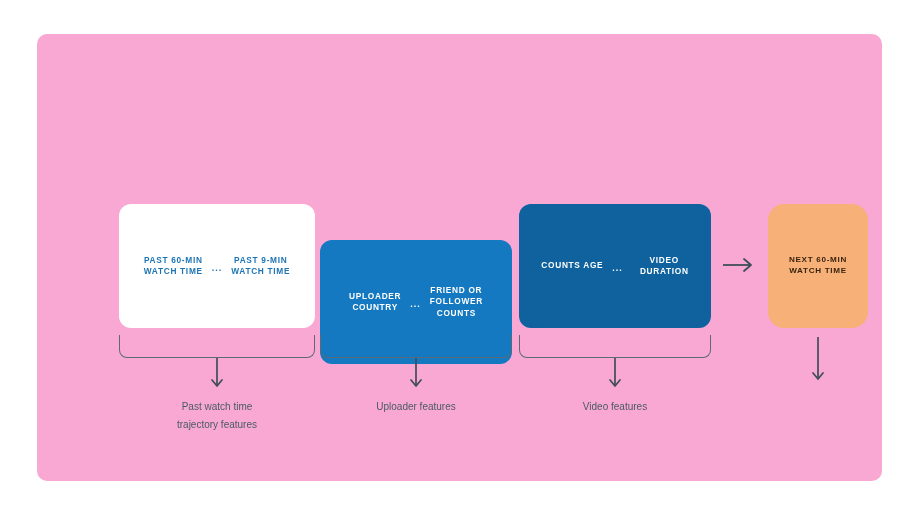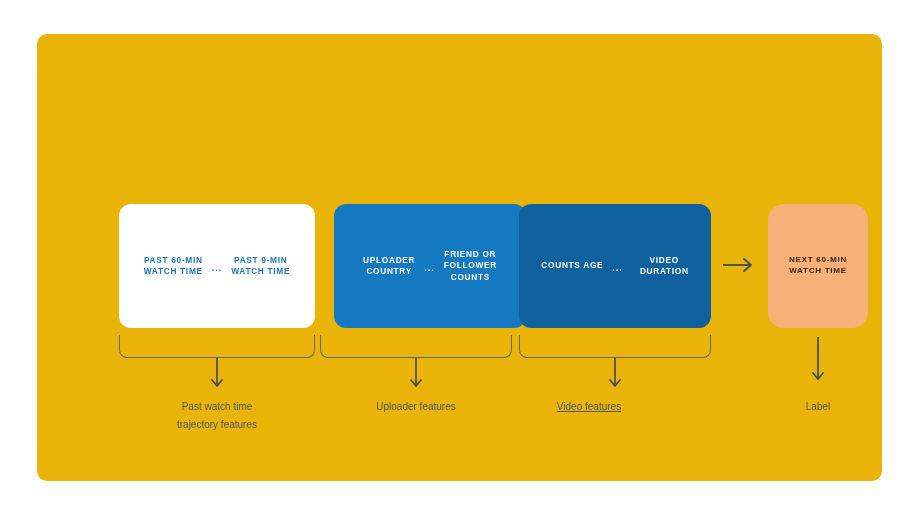--- a/index.html
+++ b/index.html
@@ -19,37 +19,37 @@
     background: #ffffff;
   }
 
   
   #panel {
     position: absolute;
     left: 37px;
     top: 34px;
     width: 845px;
     height: 447px;
-    background: #eab308;
+    background: #f9a8d4;
     border-radius: 10px;
   }
 
   
   .fbox {
     position: absolute;
     top: 170px;
     height: 124px;
     border-radius: 12px;
     display: flex;
     align-items: center;
     justify-content: center;
   }
 
   #box-past        { left: 82px;  width: 196px; background:#ffffff; }
-  #box-uploader    { left: 297px; width: 192px; background:#1479c0; }
+  #box-uploader    { left: 283px; width: 192px; background:#1479c0;margin-top:36px; }
   #box-video       { left: 482px; width: 192px; background:#0f629e; }
 
   #box-label {
     position: absolute;
     left: 731px;
     top: 170px;
     width: 100px;
     height: 124px;
     background: #f7b077;
     border-radius: 16px;
@@ -126,21 +126,21 @@
   
   .caption {
     position: absolute;
     text-align: center;
     font-size: 10px;
     color: #4a5a66;
     line-height: 1.75;
   }
   #cap-1 { left: 82px;  top: 364px; width: 196px; }
   #cap-2 { left: 283px; top: 364px; width: 192px; }
-  #cap-3 { left: 456px; top: 364px; width: 192px; text-decoration: underline; }
+  #cap-3 { left: 482px; top: 364px; width: 192px; }
   #cap-4 { left: 731px; top: 364px; width: 100px; }
 </style>
 </head>
 <body>
 
 <div id="stage">
 
   <div id="panel">
 
     <div class="fbox" id="box-past">
@@ -201,16 +201,15 @@
     </svg>
     <svg class="down-arrow" id="da-4" viewBox="0 0 14 48">
       <line x1="7" y1="0" x2="7" y2="41" stroke="#3f4d59" stroke-width="1.7"></line>
       <polyline points="2,36 7,42 12,36" fill="none" stroke="#3f4d59" stroke-width="1.7" stroke-linecap="round" stroke-linejoin="round"></polyline>
     </svg>
 
     <div class="caption" id="cap-1" style="white-space: pre-line;">Past watch time
 trajectory features</div>
     <div class="caption" id="cap-2" style="white-space: pre-line;">Uploader features</div>
     <div class="caption" id="cap-3" style="white-space: pre-line;">Video features</div>
-    <div class="caption" id="cap-4" style="white-space: pre-line;">Label</div>
 
   </div>
 </div>
 
 </body></html>

